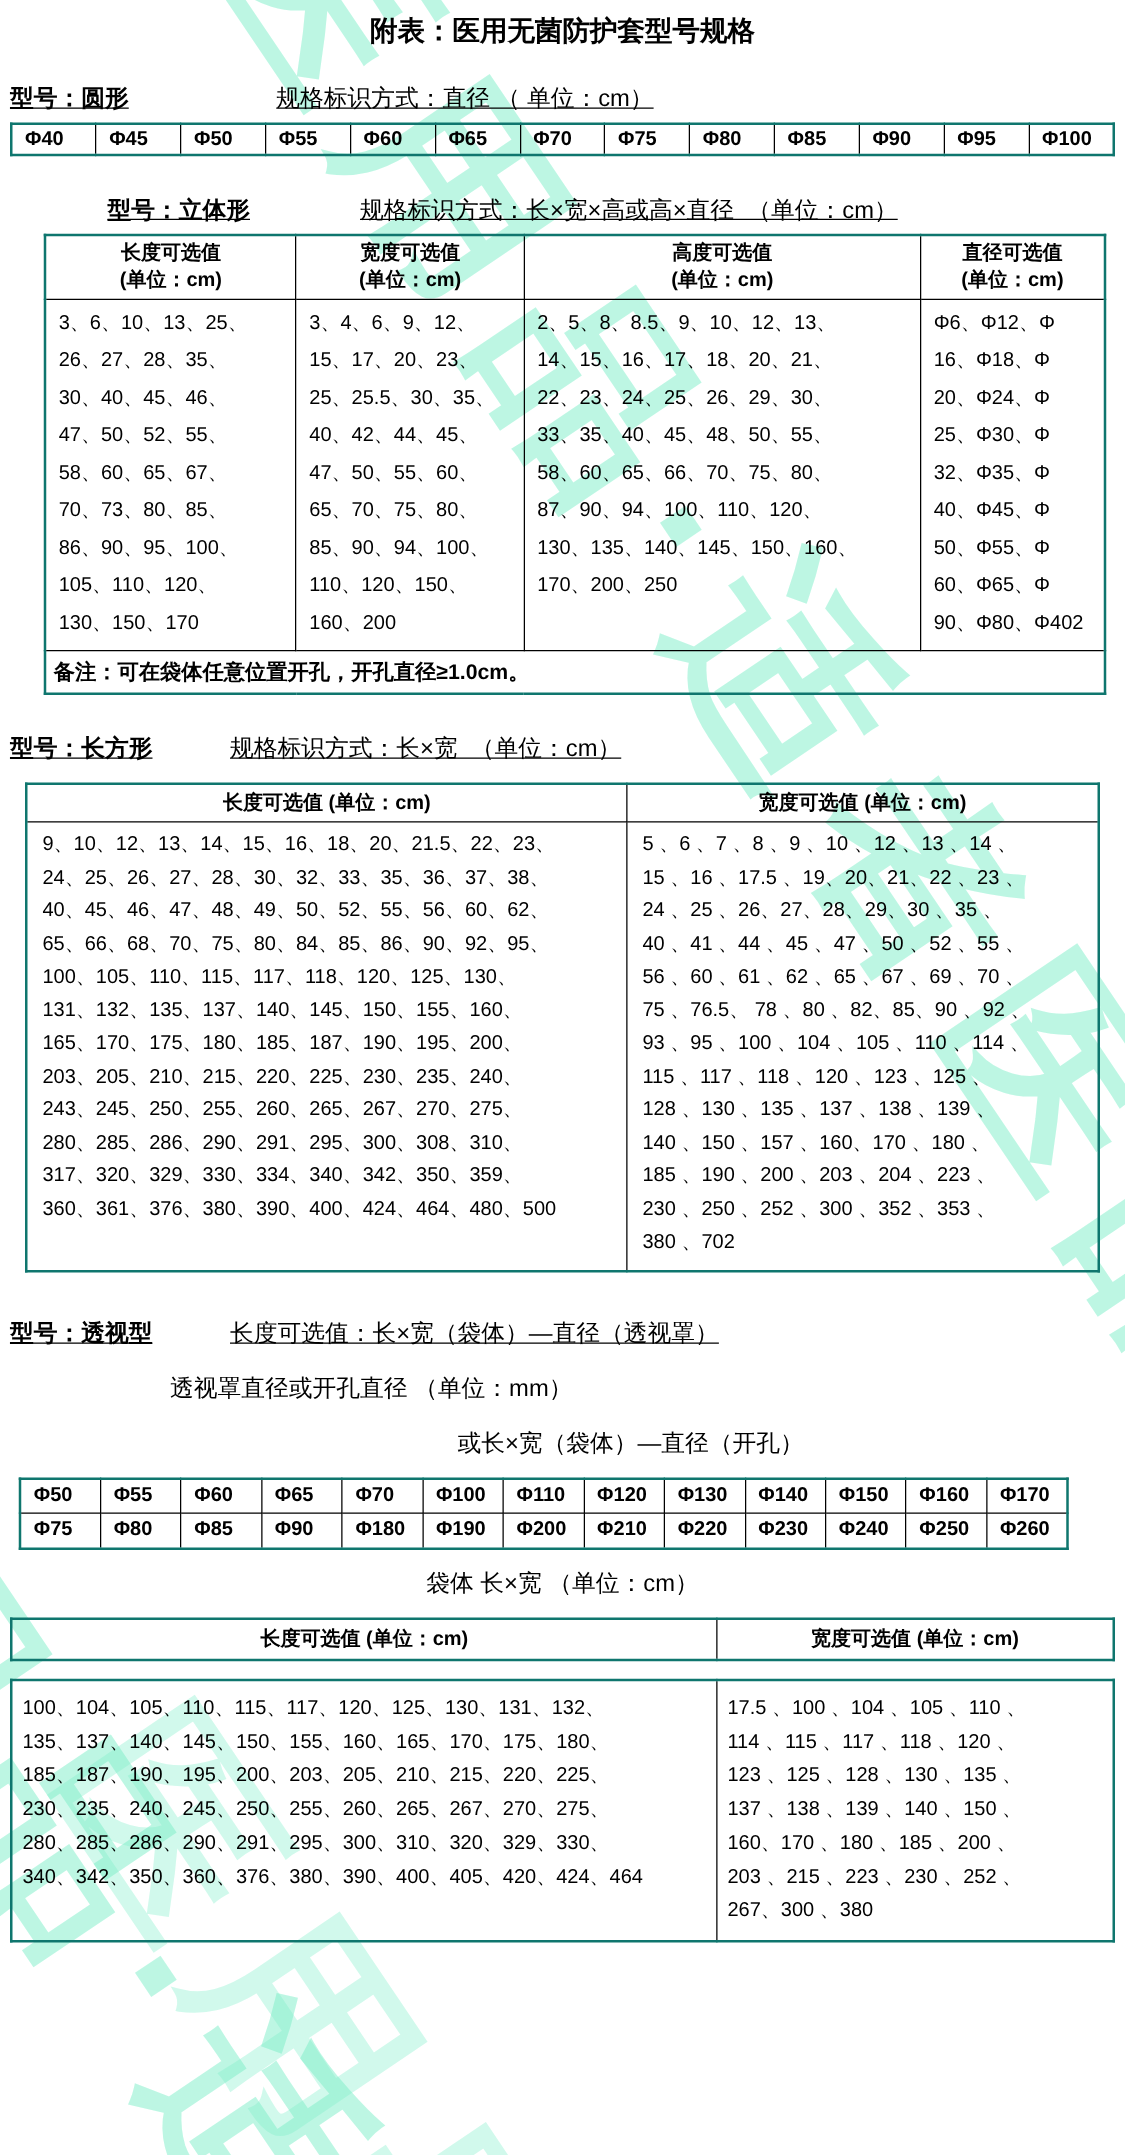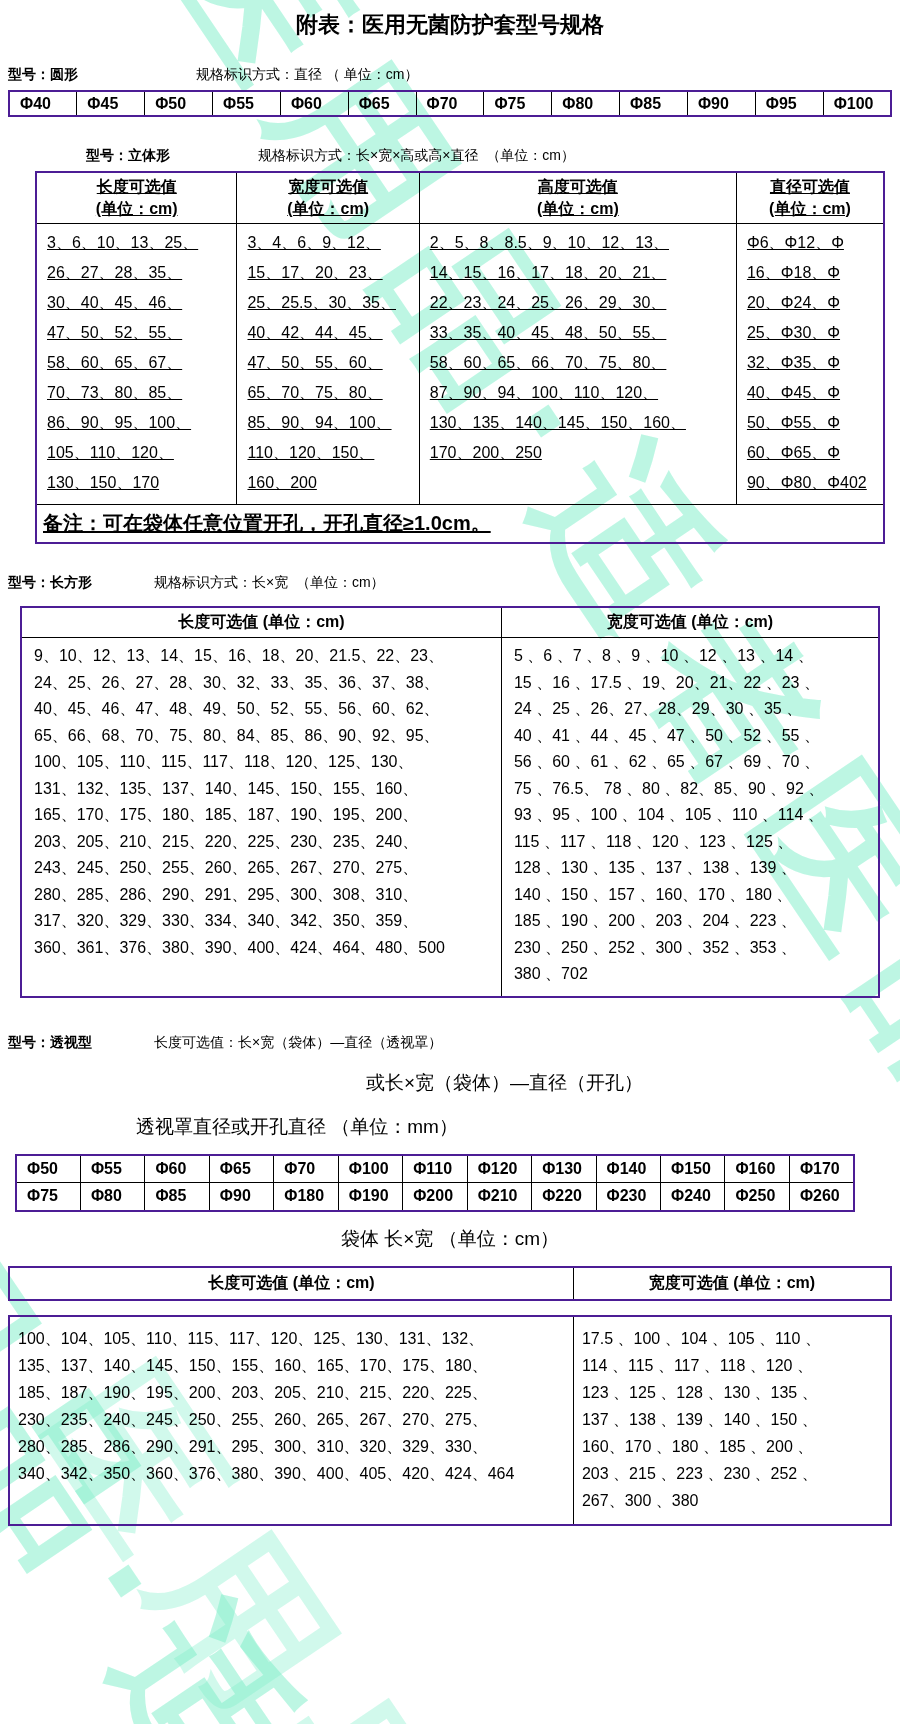--- a/index.html
+++ b/index.html
@@ -6,38 +6,38 @@
   html, body { background: #ffffff; }
   body { font-family: "Liberation Sans", "DejaVu Sans", sans-serif; color: #000; }
   .page { width: 900px; height: 1724px; margin: 0 auto; position: relative; background: #fff; overflow: hidden; }
   .wm-layer { position: absolute; inset: 0; z-index: 0; pointer-events: none; }
   .wm { position: absolute; font-weight: bold; font-size: 165px; letter-spacing: 28px;
         white-space: nowrap; transform: rotate(56deg); transform-origin: left top; opacity: .5; }
   .content { position: relative; z-index: 1; padding: 6px 8px 16px 8px; }
 
   .doc-title { text-align: center; font-size: 22px; font-weight: bold; padding: 4px 0 0 0; }
 
-  .sec-line { font-size: 14px; display: flex; align-items: flex-end; }
+  .sec-line { font-size: 19px; display: flex; align-items: flex-end; text-decoration: underline; }
   .model { font-weight: bold; white-space: pre; }
   .spec  { white-space: pre; }
 
   table { border-collapse: collapse; table-layout: fixed; }
-  table.grid { border: 2px solid #4c1d95; }
+  table.grid { border: 2px solid #0f766e; }
   table.grid th, table.grid td { border: 1px solid #000; }
 
   
   .phi-table { width: 100%; }
   .phi-table td { font-size: 16px; font-weight: 600; height: 25px; padding: 1px 2px 1px 10px; text-align: left; }
 
   
-  .solid-table { margin-left: 27px; width: 850px; text-decoration: underline; }
+  .solid-table { margin-left: 27px; width: 850px; }
   .solid-table th { font-size: 16px; font-weight: bold; text-align: center; padding: 3px 0; line-height: 22px; }
   .list-cell { vertical-align: top; font-size: 16px; white-space: pre-line; padding: 4px 2px 6px 10px; }
   .solid-table .list-cell { line-height: 30px; }
-  .note-cell { font-size: 20px; font-weight: bold; padding: 5px 6px; height: 28px; }
+  .note-cell { font-size: 17px; font-weight: bold; padding: 5px 6px; height: 28px; }
 
   
   .rect-table { margin-left: 12px; width: 860px; }
   .rect-table th { font-size: 16px; font-weight: bold; text-align: center; padding: 4px 0; }
   .rect-table .list-cell { line-height: 26.5px; padding: 5px 2px 8px 12px; }
 
   .indent-center { font-size: 19px; }
   .persp-phi { margin-left: 7px; width: 840px; }
   .persp-phi td { height: 28px; }
 
@@ -210,22 +210,22 @@
 230 、250 、252 、300 、352 、353 、
 380 、702</td>
         </tr>
       </tbody>
     </table>
 
     <div class="sec-line mt36">
       <span class="model" style="margin-right:62px;">型号：透视型</span>
       <span class="spec">长度可选值：长×宽（袋体）—直径（透视罩）</span>
     </div>
+    <div class="indent-center mt18" style="padding-left:128px;">透视罩直径或开孔直径  （单位：mm）</div>
     <div class="indent-center mt18" style="padding-left:358px;">或长×宽（袋体）—直径（开孔）</div>
-    <div class="indent-center mt18" style="padding-left:128px;">透视罩直径或开孔直径  （单位：mm）</div>
 
     <table class="grid phi-table persp-phi mt14">
       <tbody>
           <tr>
             <td>Φ50</td>
             <td>Φ55</td>
             <td>Φ60</td>
             <td>Φ65</td>
             <td>Φ70</td>
             <td>Φ100</td>

